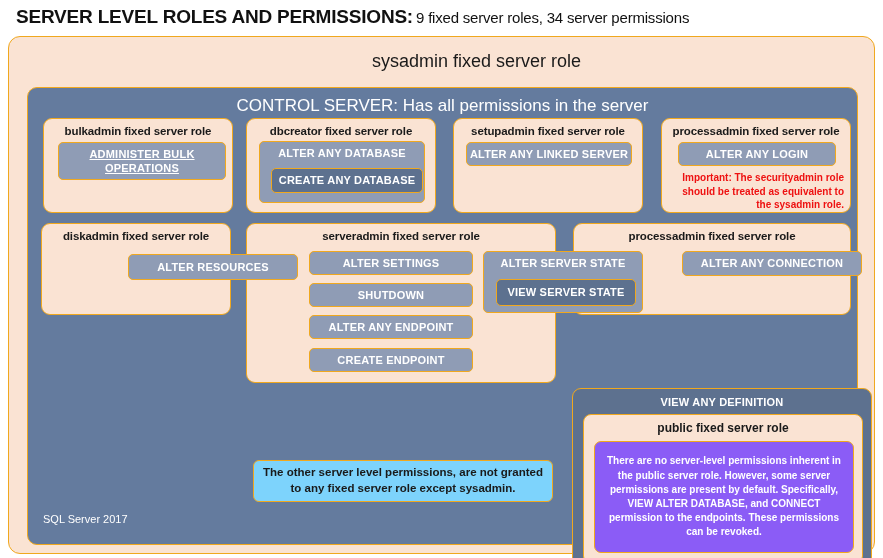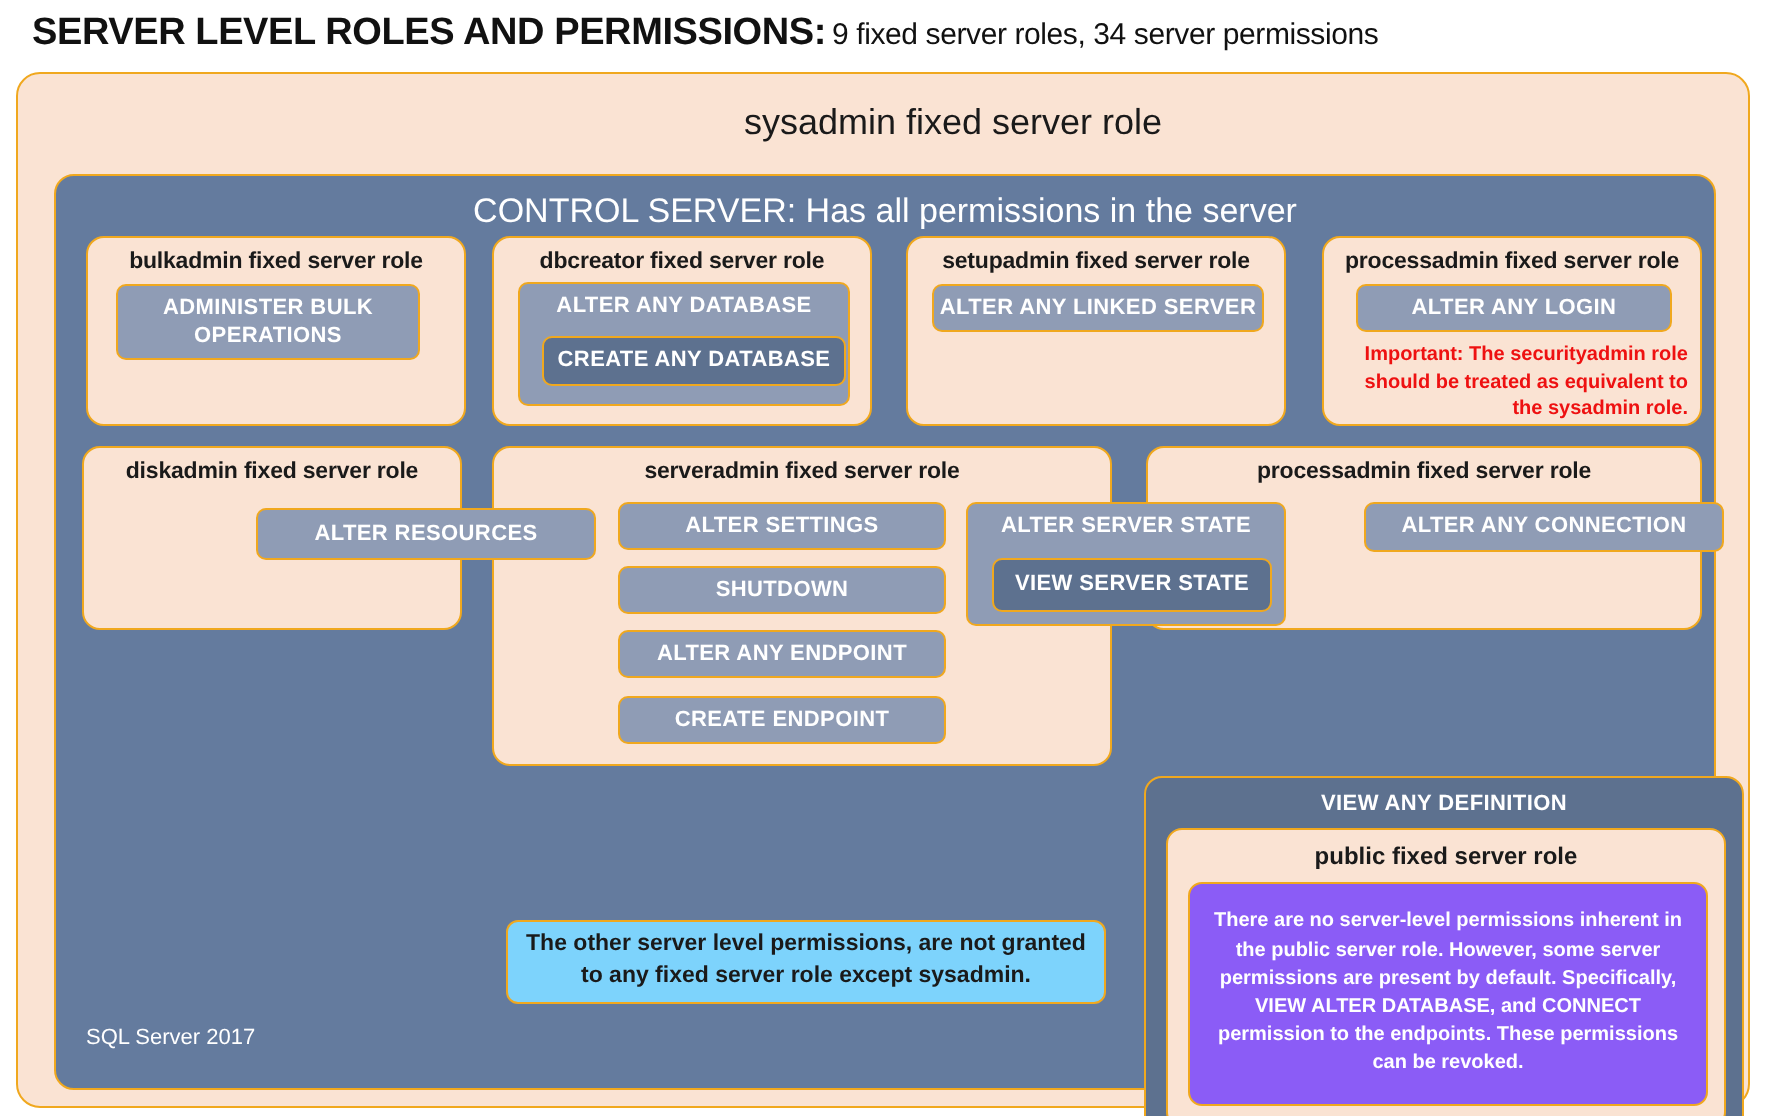--- a/index.html
+++ b/index.html
@@ -152,21 +152,21 @@
   </div>
 
   <div class="sysadmin">
     <div class="sysadmin-title">sysadmin fixed server role</div>
 
     <div class="control">
       <div class="control-title">CONTROL SERVER: Has all permissions in the server</div>
 
       <div class="role" style="left:15px;top:30px;width:190px;height:95px;">
         <div class="role-title">bulkadmin fixed server role</div>
-        <div class="perm twoline" style="left:14px;top:23px;width:152px;height:38px;">ADMINISTER  BULK OPERATIONS</div>
+        <div class="perm twoline" style="left:14px;top:23px;width:168px;height:38px;text-decoration:underline;">ADMINISTER  BULK OPERATIONS</div>
       </div>
 
       <div class="role" style="left:218px;top:30px;width:190px;height:95px;">
         <div class="role-title">dbcreator fixed server role</div>
         <div class="perm" style="left:12px;top:22px;width:166px;height:62px;align-items:flex-start;padding-top:5px;">ALTER ANY DATABASE</div>
         <div class="perm dark" style="left:24px;top:49px;width:152px;height:25px;">CREATE  ANY DATABASE</div>
       </div>
 
       <div class="role" style="left:425px;top:30px;width:190px;height:95px;">
         <div class="role-title">setupadmin fixed server role</div>

